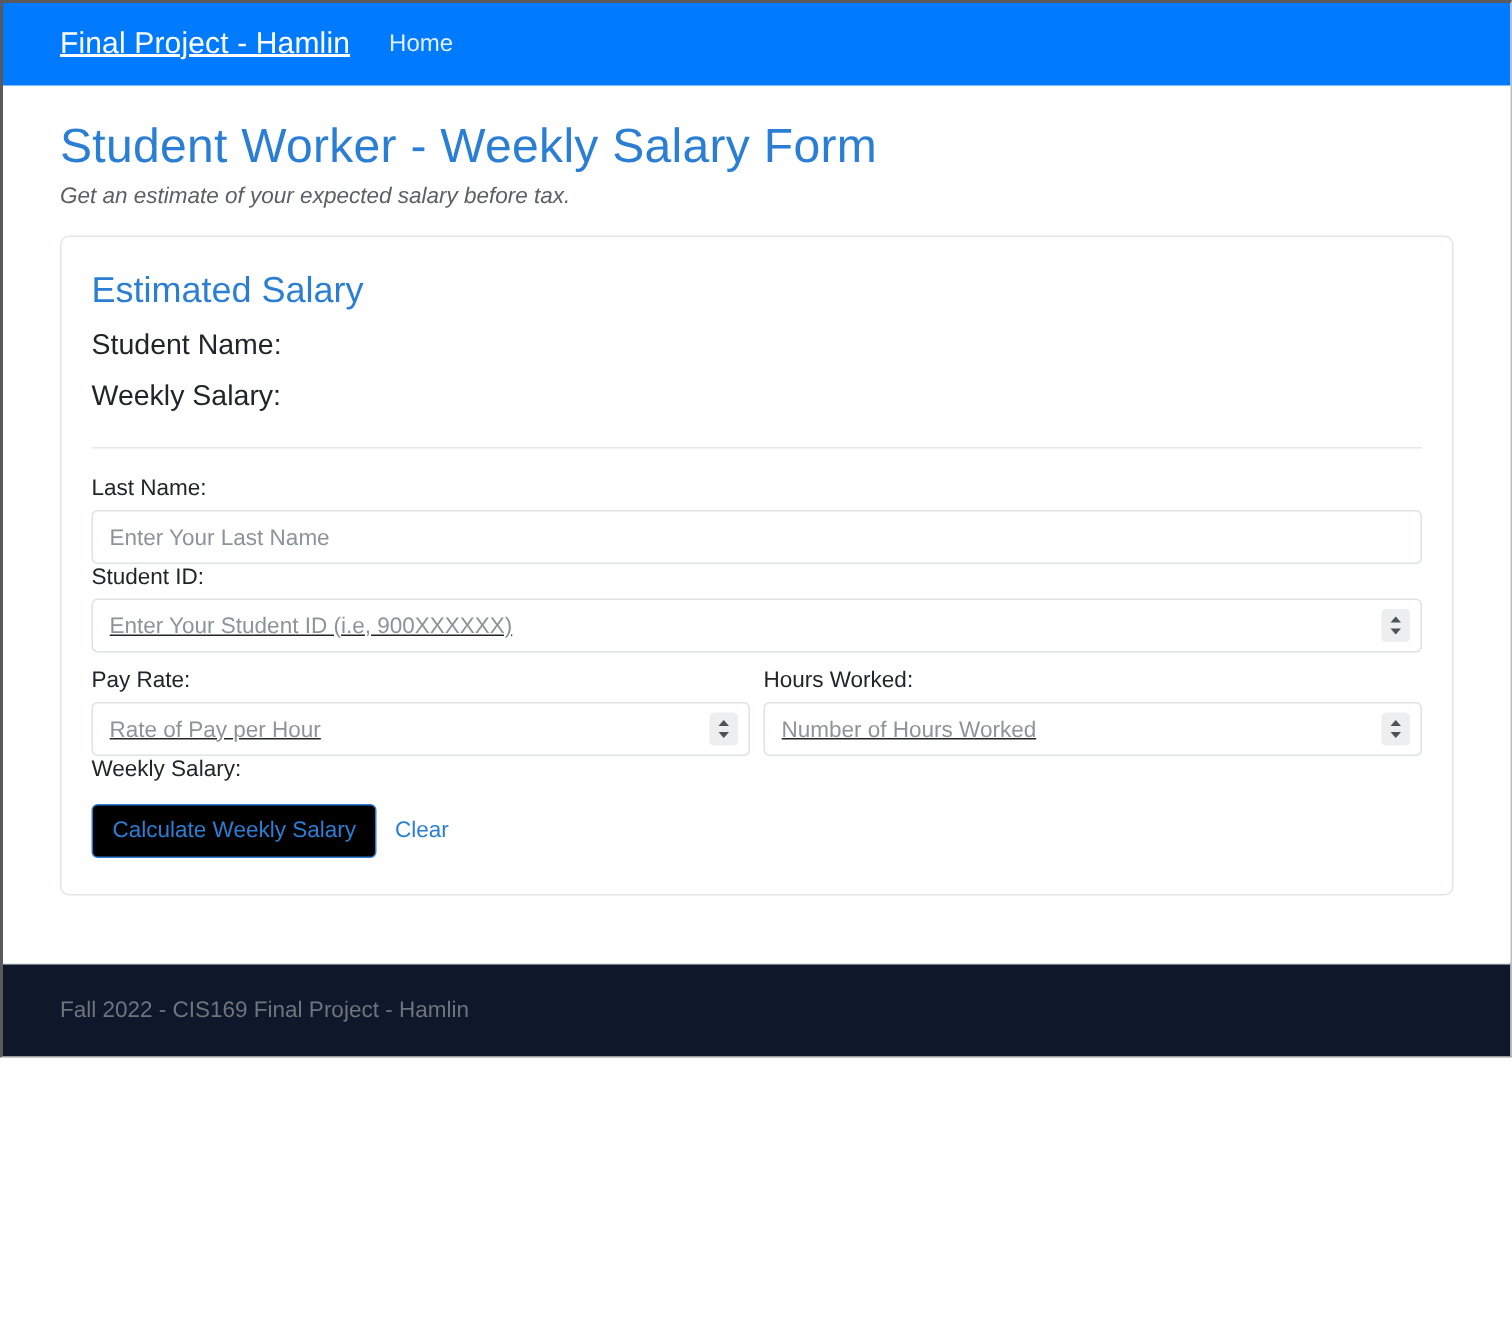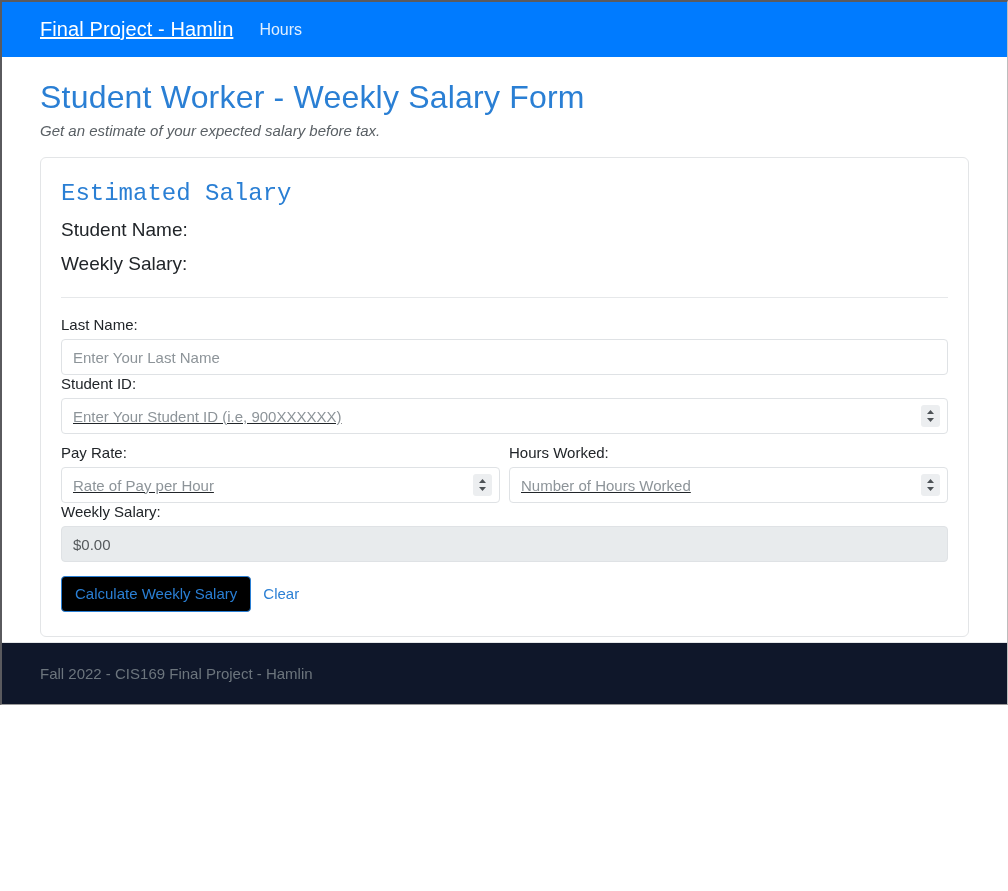--- a/index.html
+++ b/index.html
@@ -75,21 +75,20 @@
     border: 1px solid #e3e5e7;
     border-radius: 6px;
     background: #ffffff;
     padding: 22px 20px 24px 20px;
   }
   .card-heading {
     color: #2a7fd4;
     font-size: 24px;
     font-weight: 400;
     margin: 0 0 4px 0;
-    font-family: Liberation Mono, monospace;
   }
   .result-line {
     font-size: 19px;
     color: #212529;
     margin: 12px 0 2px 0;
     font-weight: 400;
   }
   .divider {
     border: none;
     border-top: 1px solid #e6e8ea;
@@ -199,21 +198,21 @@
     font-size: 15px;
   }
 </style>
 </head>
 <body>
 
 <div class="window">
 
   <div class="navbar">
     <a class="navbar-brand" href="#">Final Project - Hamlin</a>
-    <a class="nav-link" href="#">Hours</a>
+    <a class="nav-link" href="#">Home</a>
   </div>
 
   <div class="page">
 
     <h1 class="page-title">Student Worker - Weekly Salary Form</h1>
     <p class="page-subtitle">Get an estimate of your expected salary before tax.</p>
 
     <div class="card">
 
       <h2 class="card-heading">Estimated Salary</h2>
@@ -264,21 +263,20 @@
                 <path d="M4.5 1 L8 5 L1 5 Z" fill="#4d5256"></path>
                 <path d="M4.5 13 L8 9 L1 9 Z" fill="#4d5256"></path>
               </svg>
             </span>
           </div>
         </div>
       </div>
 
       <div class="form-group form-col-full">
         <label>Weekly Salary:</label>
-        <input class="input" type="text" readonly="" value="$0.00" style="">
       </div>
 
       <div class="btn-row">
         <button class="btn-outline">Calculate Weekly Salary</button>
         <button class="btn-link">Clear</button>
       </div>
 
     </div>
   </div>
 

